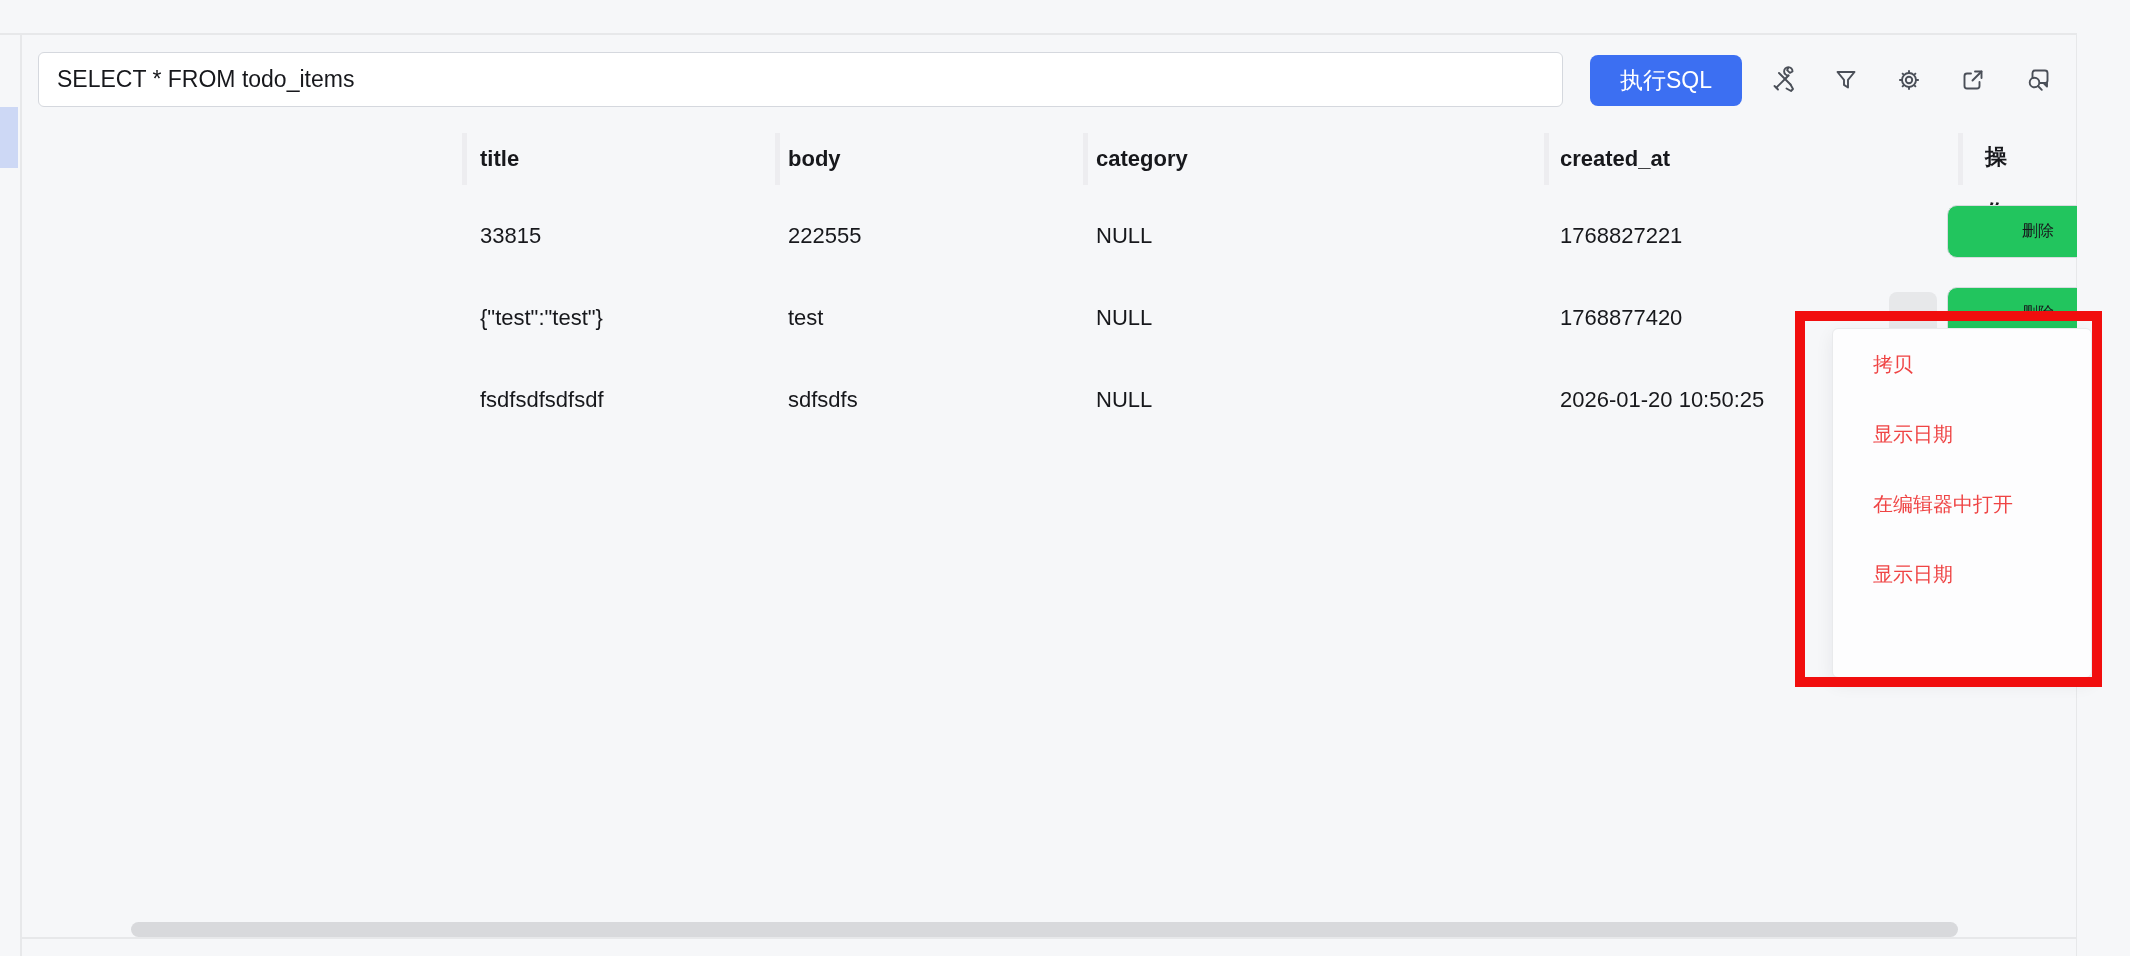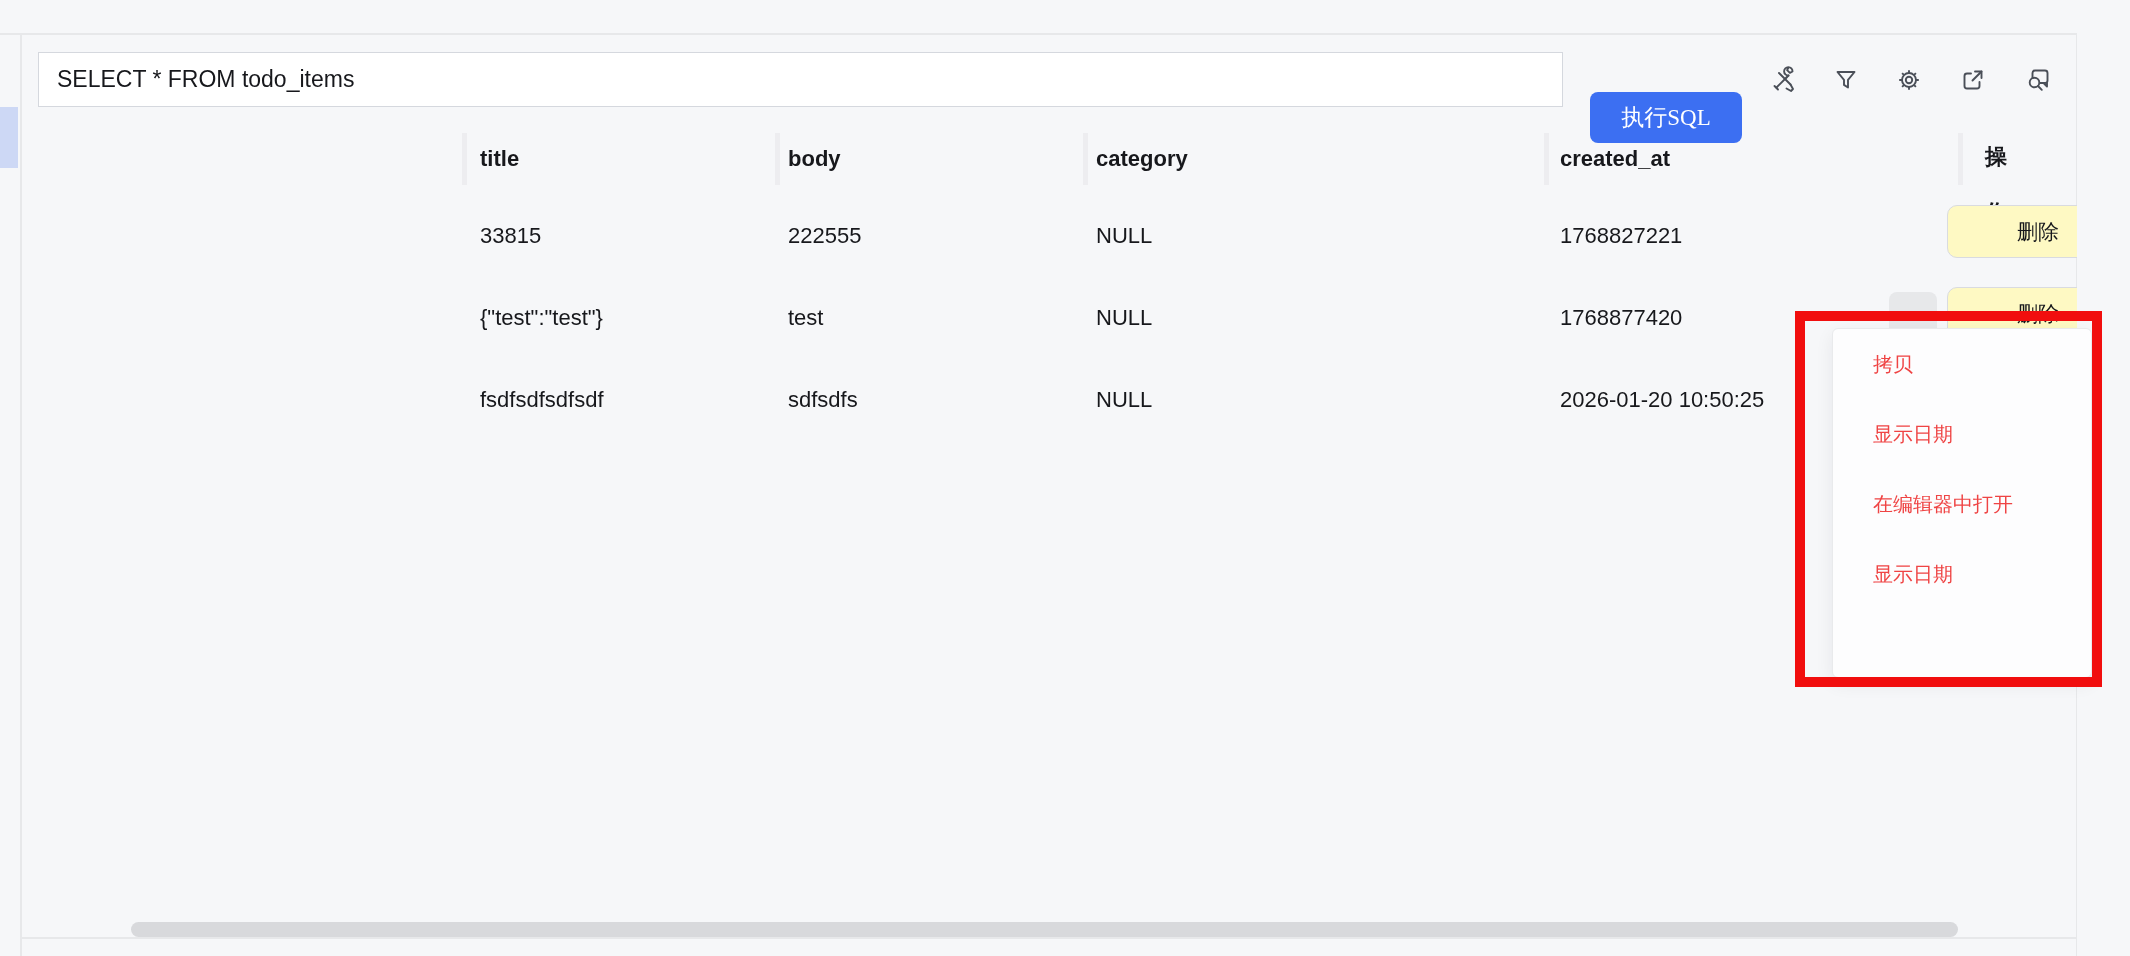--- a/index.html
+++ b/index.html
@@ -11,47 +11,46 @@
   }
   .divider{position:absolute;background:#e7e8ea;}
   .clip{position:absolute;left:0;top:0;width:2077px;height:956px;overflow:hidden;}
 
   
   .side-indicator{position:absolute;left:0;top:107px;width:18px;height:61px;background:#cdd8f5;}
 
   
   .sql-input{
     position:absolute;left:38px;top:52px;width:1525px;height:55px;
-    box-sizing:border-box;border:1.5px solid #d5d8de;border-radius:0;
+    box-sizing:border-box;border:1.5px solid #d5d8de;border-radius:6px;
     background:#ffffff;font-family:inherit;font-size:23px;color:#17181c;
     padding:0 18px;outline:none;
   }
   .exec-btn{
     position:absolute;left:1590px;top:55px;width:152px;height:51px;
     border:none;border-radius:8px;background:#3c6ff2;color:#ffffff;
-    font-family:Liberation Serif, serif;font-size:23px;display:flex;align-items:center;justify-content:center;
+    font-family:Liberation Sans, sans-serif;font-size:23px;display:flex;align-items:center;justify-content:center;
     cursor:pointer;
-    margin-top:37px;
   }
   .tool-icon{position:absolute;top:66px;width:28px;height:28px;cursor:pointer;}
   .tool-icon svg{display:block;}
 
   
   .thead{position:absolute;left:0;top:131px;width:1780px;height:56px;}
   .th{position:absolute;top:0;height:56px;line-height:56px;font-weight:700;font-size:22px;}
   .col-sep{position:absolute;top:2px;width:5px;height:52px;background:#ededf0;}
   .trow{position:absolute;left:0;width:2077px;height:62px;}
   .td{position:absolute;top:0;height:62px;line-height:62px;font-size:22px;white-space:nowrap;}
   .c1{left:480px;} .c2{left:788px;} .c3{left:1096px;} .c4{left:1560px;} .c5{left:1985px;font-family:Liberation Mono, monospace;}
   .s1{left:462px;} .s2{left:775px;} .s3{left:1083px;} .s4{left:1544px;} .s5{left:1958px;}
 
   .del-btn{
     position:absolute;left:1947px;top:0;width:175px;height:53px;
-    box-sizing:border-box;background:#fef9c3;border:1.5px solid #d9dbe0;border-radius:10px;
-    font-family:inherit;font-size:21px;color:#17181c;
+    box-sizing:border-box;background:#22c55e;border:1.5px solid #d9dbe0;border-radius:10px;
+    font-family:inherit;font-size:16px;color:#17181c;
     display:flex;align-items:center;justify-content:center;cursor:pointer;padding-left:13px;
   }
   .more-btn{
     position:absolute;left:1889px;top:292px;width:48px;height:50px;
     background:#e7e8ea;border:none;border-radius:8px;cursor:pointer;
     color:#5f646c;font-size:22px;letter-spacing:2px;font-family:inherit;
     display:flex;align-items:center;justify-content:center;
   }
 
   

